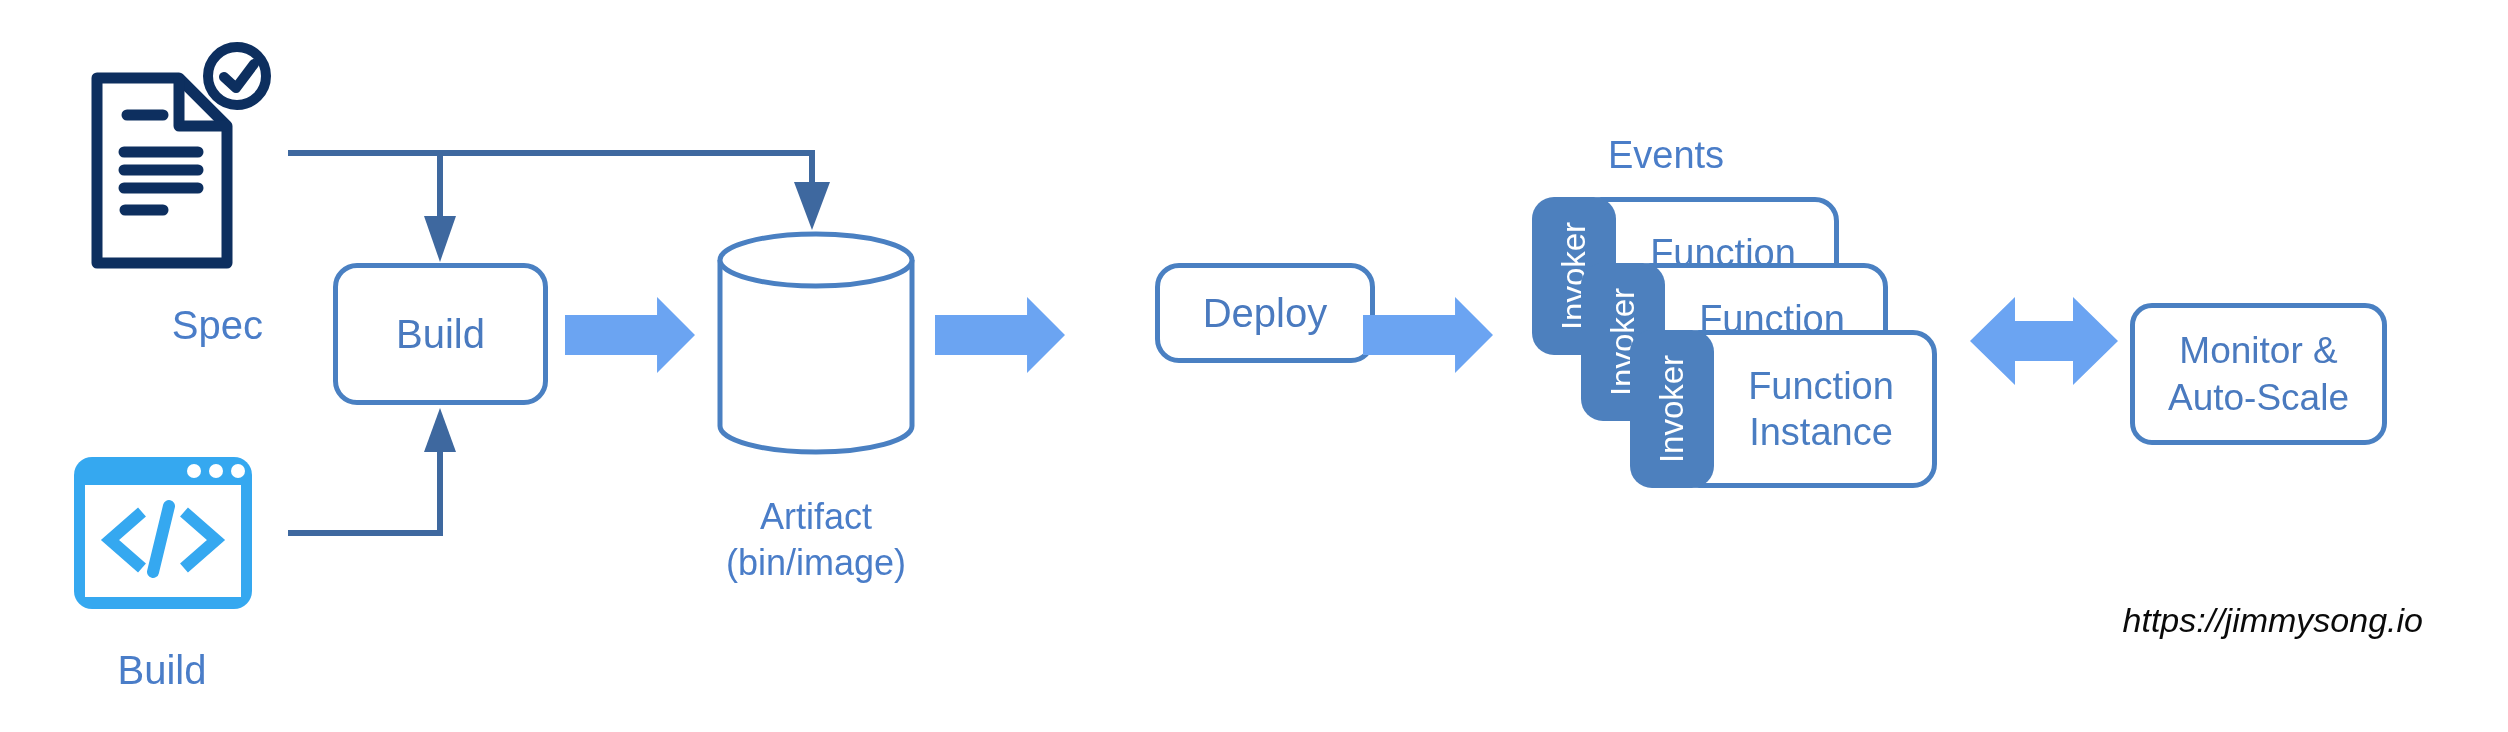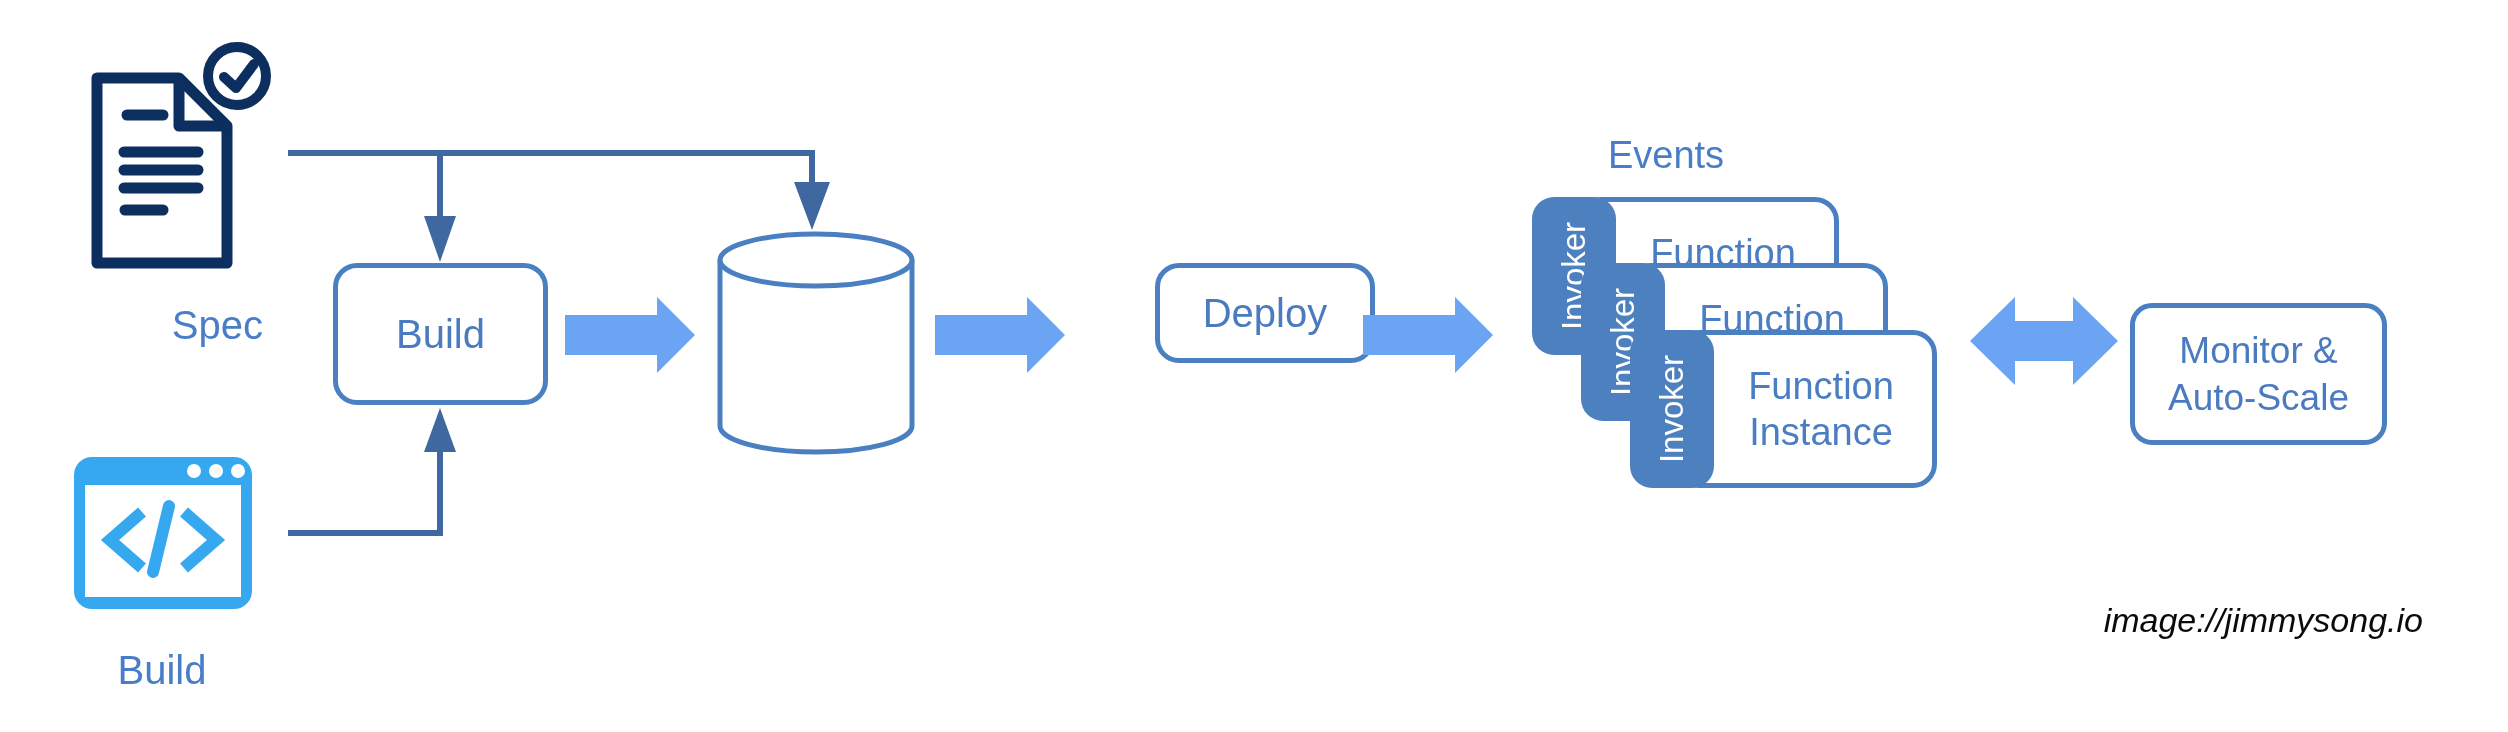--- a/index.html
+++ b/index.html
@@ -151,20 +151,22 @@
   <div class="caption code-label">Build</div>
 
   <div class="box build">Build</div>
 
   <div class="arrow-right a1"></div>
 
   <svg class="abs" style="left:714px; top:226px;" width="204" height="236" viewBox="0 0 204 236" xmlns="http://www.w3.org/2000/svg">
     <path d="M6 34 L6 200 A96 26 0 0 0 198 200 L198 34" fill="#ffffff" stroke="#4a80c2" stroke-width="5"></path>
     <ellipse cx="102" cy="34" rx="96" ry="26" fill="#ffffff" stroke="#4a80c2" stroke-width="5"></ellipse>
   </svg>
+  <div class="caption artifact-label">Artifact
+(bin/image)</div>
 
   <div class="arrow-right a2"></div>
 
   <div class="box deploy">Deploy</div>
 
   <div class="arrow-right a3"></div>
 
   <div class="caption events-label">Events</div>
 
   <div class="unit u1">
@@ -187,15 +189,15 @@
     <div class="unit-tab">
       <span>Invoker</span>
     </div>
   </div>
 
   <div class="arrow-double"></div>
 
   <div class="box monitor">Monitor &amp;
 Auto-Scale</div>
 
-  <div class="attribution">image://jimmysong.io</div>
+  <div class="attribution">https://jimmysong.io</div>
 
 </div>
 
 </body></html>

